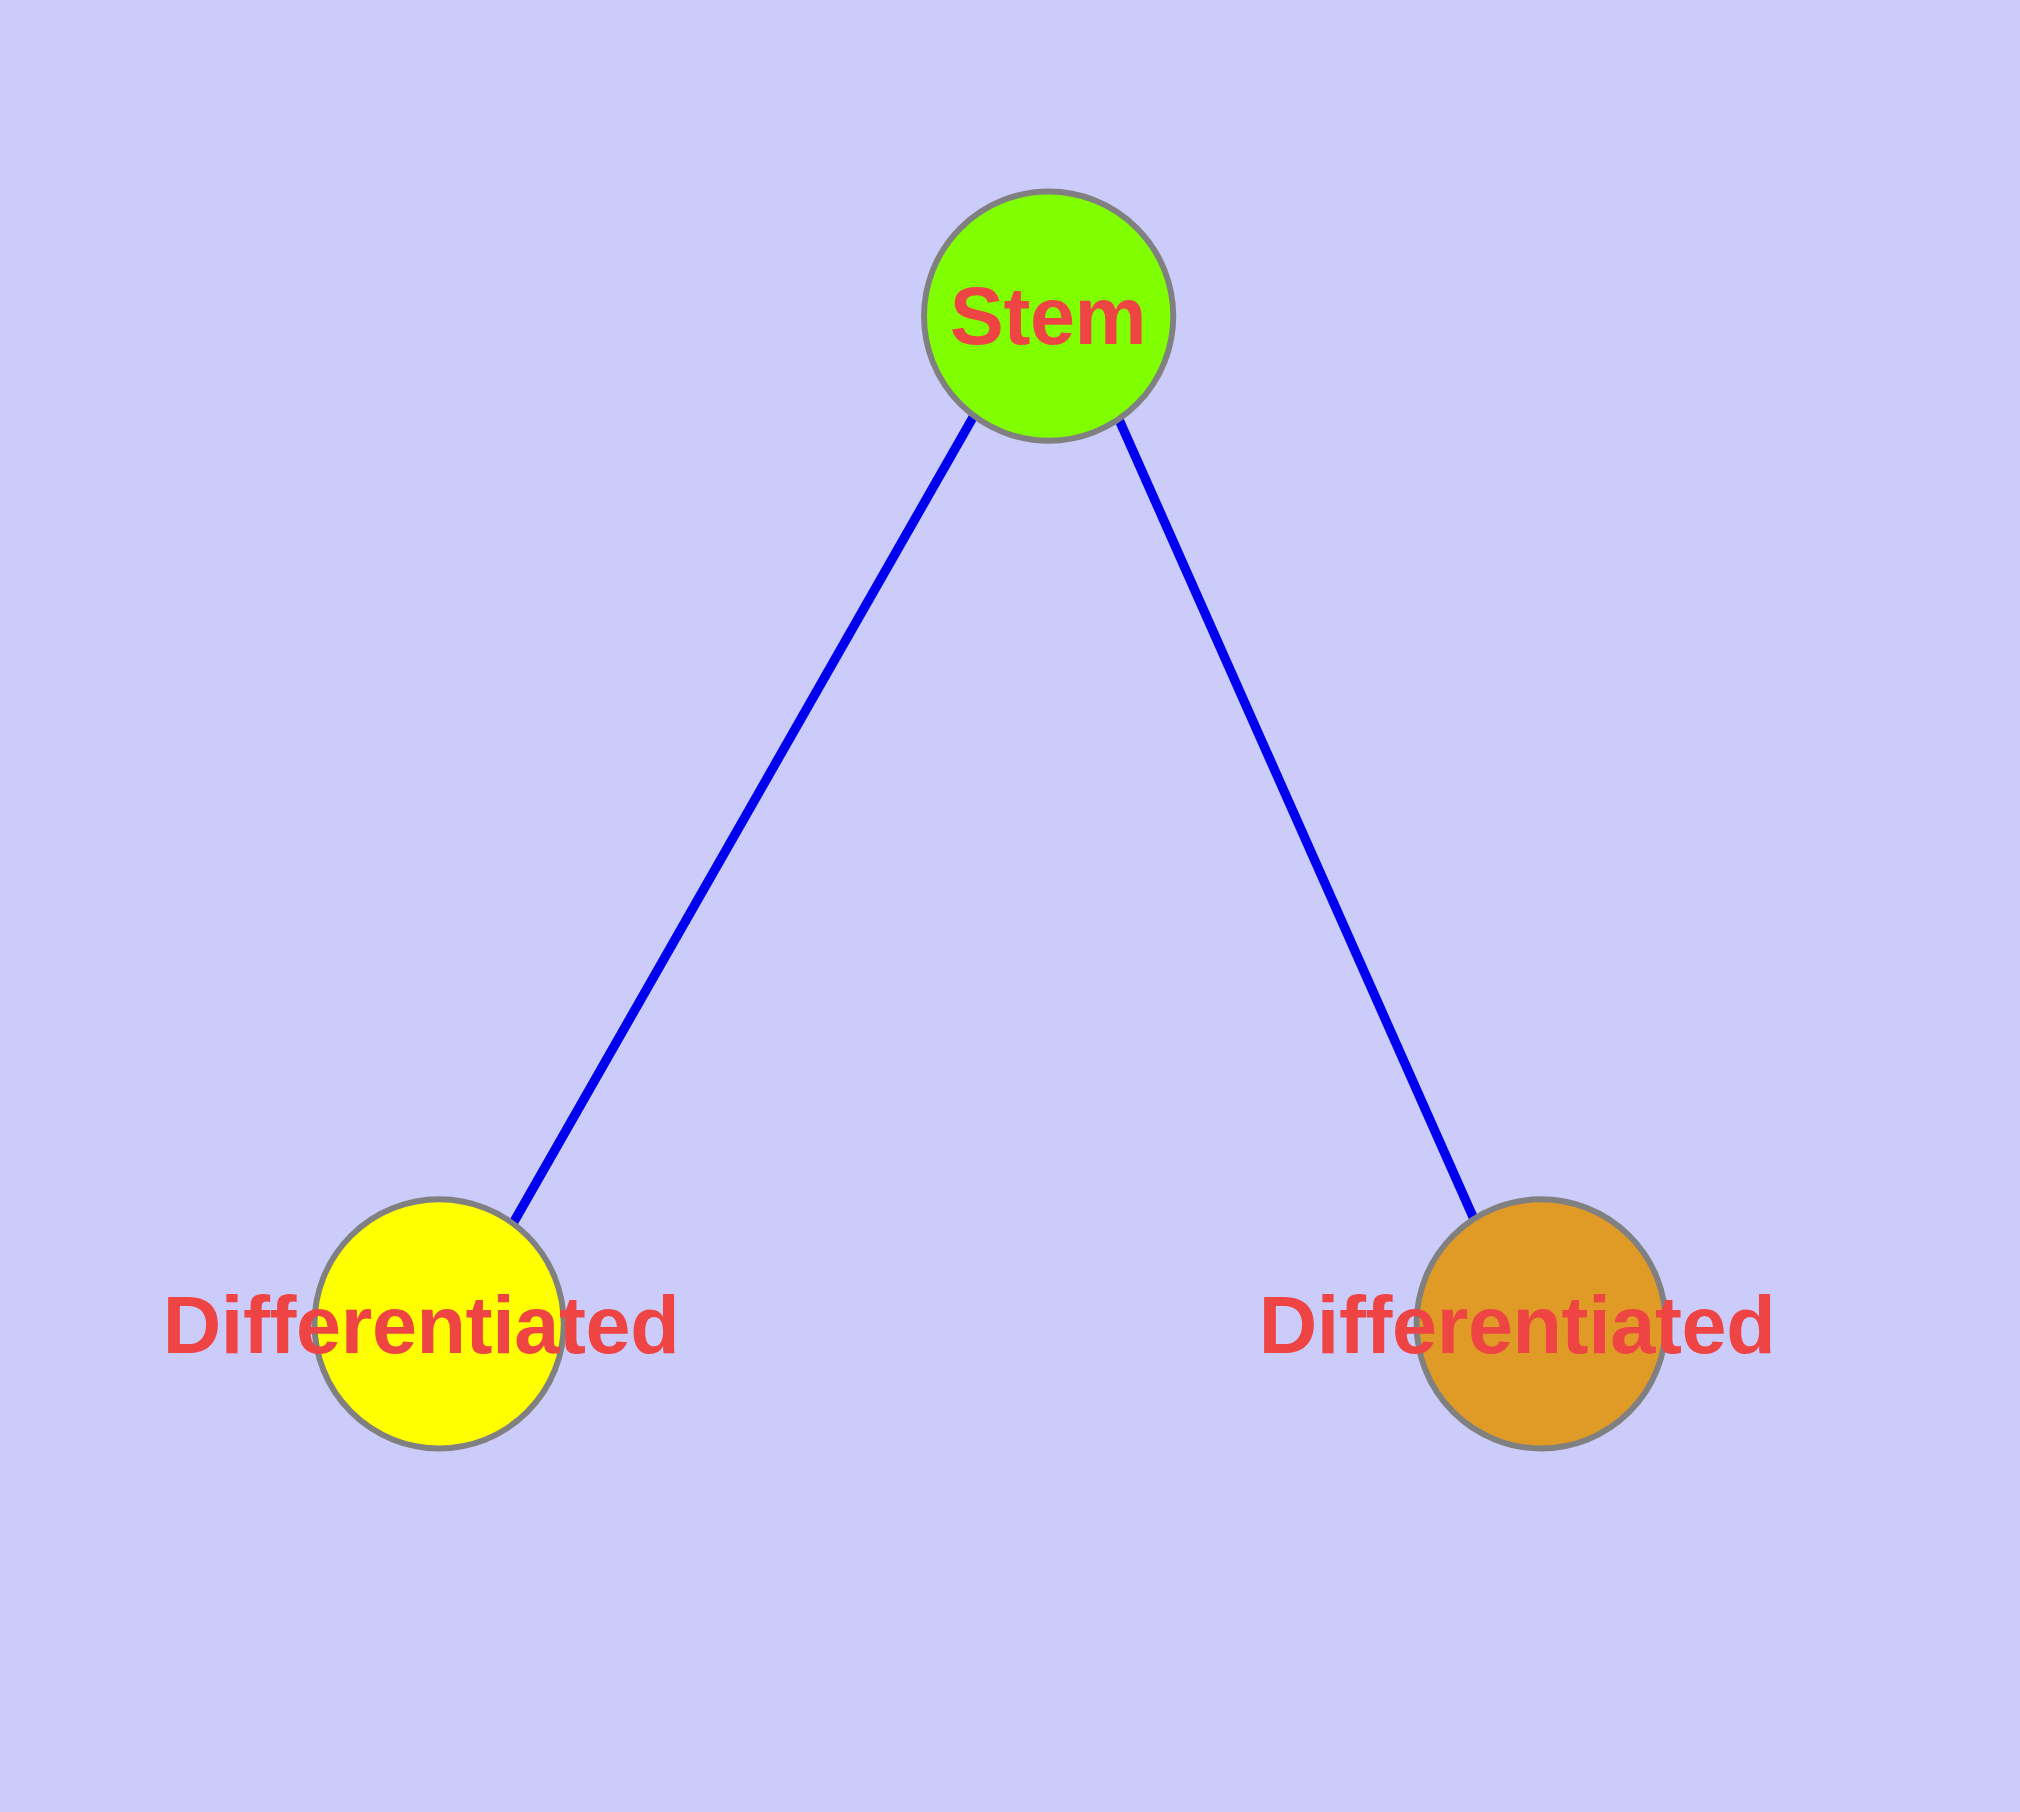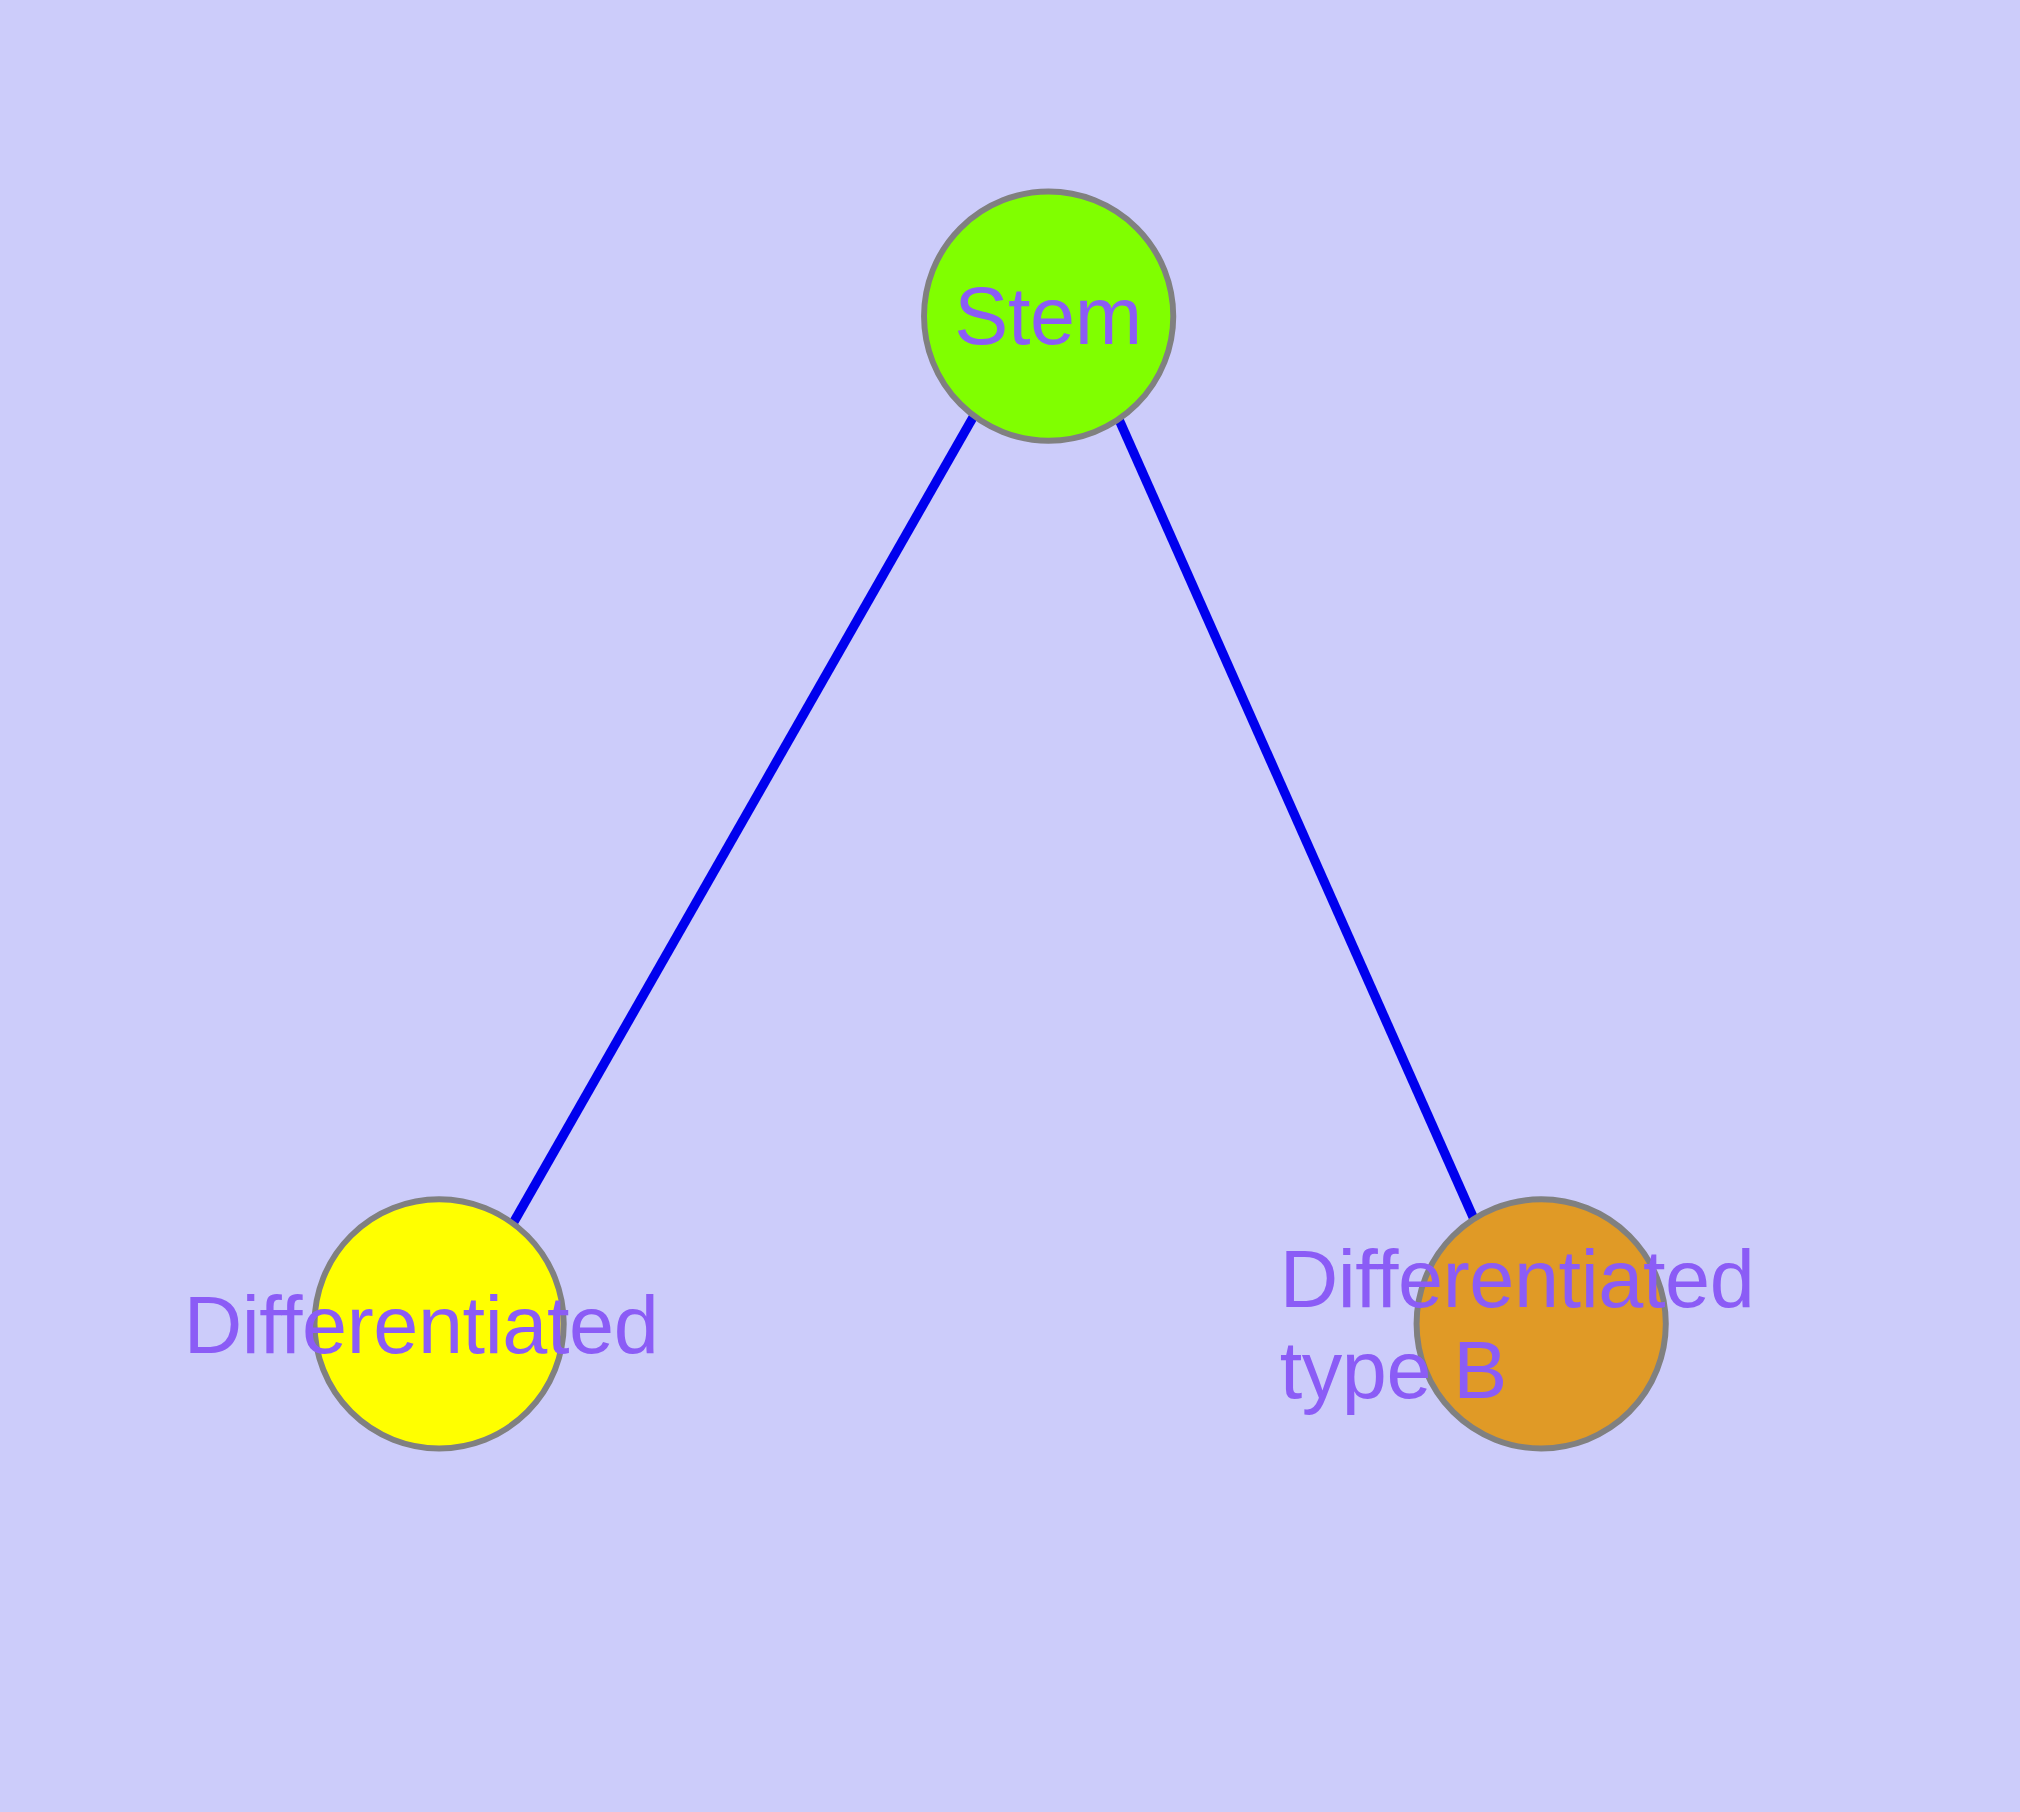--- a/index.html
+++ b/index.html
@@ -21,24 +21,25 @@
   }
   #graph-svg {
     position: absolute;
     left: 0;
     top: 0;
     width: 2021px;
     height: 1812px;
   }
   .node-label {
     position: absolute;
-    color: #8b5cf6;
-    font-weight: normal;
+    color: #ef4444;
+    font-weight: bold;
     font-size: 81px;
     line-height: 1.12;
+    text-align: center;
     white-space: pre;
     letter-spacing: -0.4px;
     transform: translate(-50%, -50%);
     pointer-events: none;
   }
 </style>
 </head>
 <body>
 
 <div id="canvas">
@@ -53,17 +54,17 @@
     <g id="nodes-layer">
         <circle cx="1237" cy="373" r="147" fill="#80ff00" stroke="#808080" stroke-width="7"></circle>
         <circle cx="518" cy="1562" r="147" fill="#ffff00" stroke="#808080" stroke-width="7"></circle>
         <circle cx="1818" cy="1562" r="147" fill="#e09a26" stroke="#808080" stroke-width="7"></circle>
       </g>
   </svg>
 
   <div id="labels-layer">
       <div class="node-label" style="left: 1048px; top: 316px; font-size: 81px;"><div>Stem</div></div>
       <div class="node-label" style="left: 421px; top: 1325px; font-size: 81px;"><div>Differentiated</div></div>
-      <div class="node-label" style="left: 1517px; top: 1325px; font-size: 81px;"><div>Differentiated</div><div>type B</div></div>
+      <div class="node-label" style="left: 1517px; top: 1325px; font-size: 81px;"><div>Differentiated</div></div>
     </div>
 
 </div>
 
 
 </body></html>

